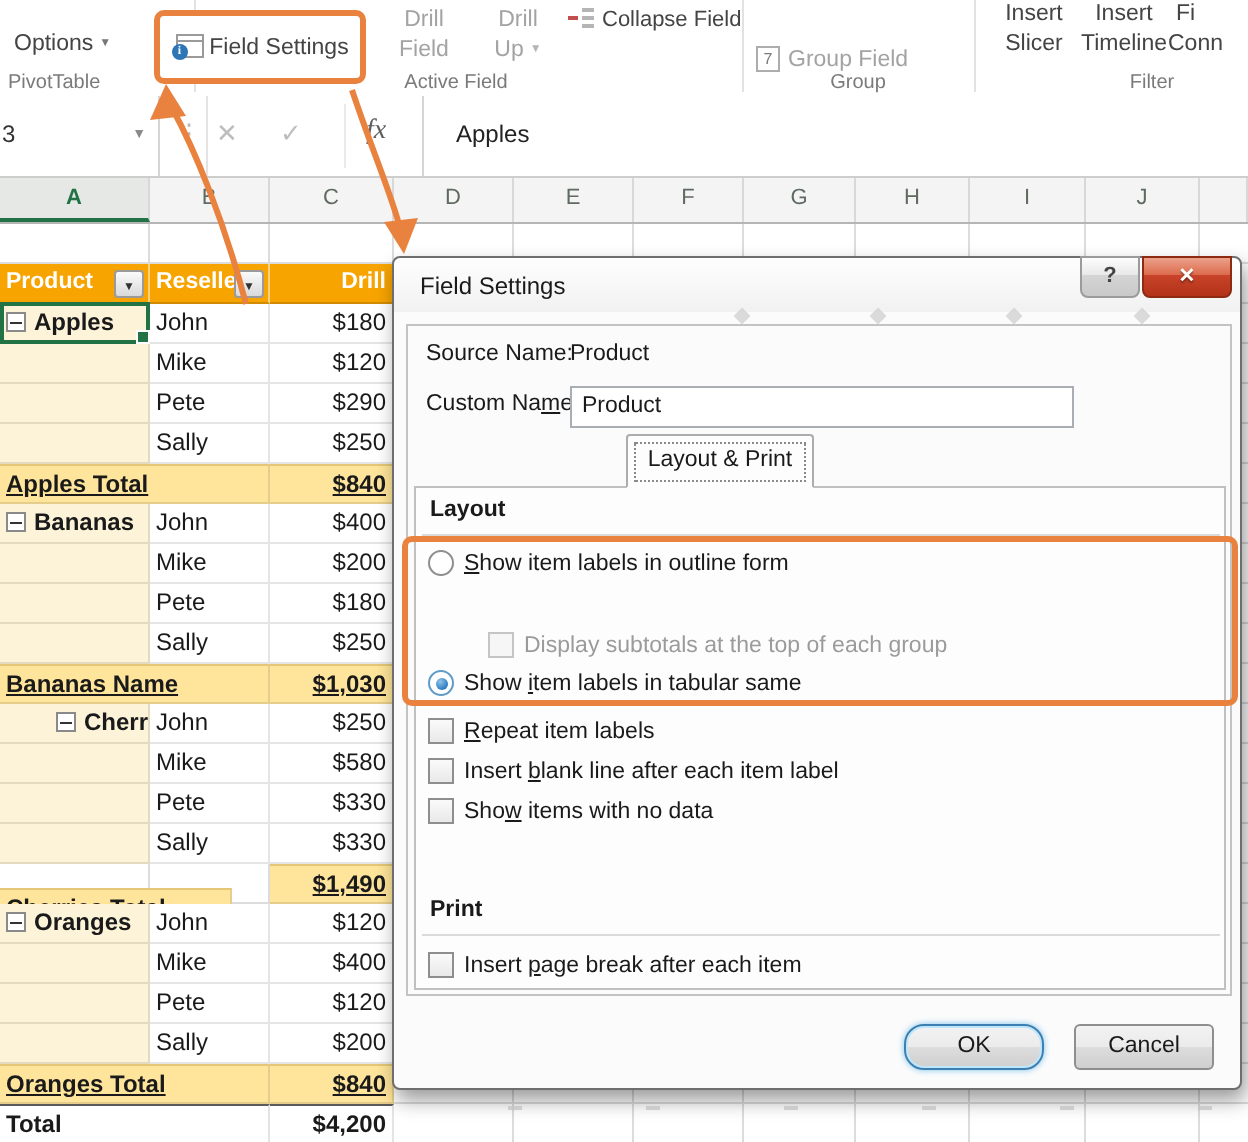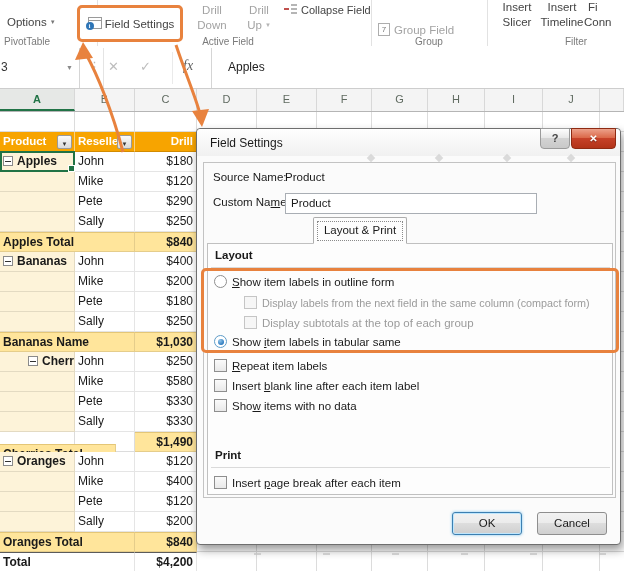--- a/index.html
+++ b/index.html
@@ -59,21 +59,21 @@
 
   
   .pivot{position:absolute;left:0;top:132px;width:198px;height:439px;z-index:5;}
   .pcell{position:absolute;height:20px;line-height:19px;font-size:12px;box-sizing:border-box;
          border-right:1px solid rgba(0,0,0,.10);border-bottom:1px solid rgba(0,0,0,.10);
          padding:0 3px;white-space:nowrap;overflow:hidden;color:#1A1A1A;background:#fff;}
   .phead{background:var(--pivot-header-gold);color:#fff;font-weight:bold;font-size:11.5px;
          border-right:1px solid rgba(255,255,255,.5);border-bottom:1px solid rgba(0,0,0,.15);}
   .pitem{background:var(--pivot-item-cream);}
   .pval{text-align:right;}
-  .psub{background:var(--pivot-subtotal-gold);font-weight:bold;border-top:1px solid rgba(150,110,10,.25);}
+  .psub{background:var(--pivot-subtotal-gold);font-weight:bold;border-top:1px solid rgba(150,110,10,.25);text-decoration:underline;}
   .ptot{background:#fff;font-weight:bold;border-top:1.5px solid #5B5B5B;}
   .fbtn{position:absolute;right:2px;top:3px;width:15px;height:14px;box-sizing:border-box;border:1px solid #9A9A9A;
         border-radius:2px;background:linear-gradient(#FBFBFB,#D9D9D9);text-align:center;line-height:12px;}
   .fbtn span{font-size:6px;color:#333;}
   .mbox{display:inline-block;width:10px;height:10px;box-sizing:border-box;border:1px solid #8A8A8A;background:#fff;
         vertical-align:-1px;margin-right:4px;position:relative;}
   .selbox{position:absolute;left:0;top:19px;width:75px;height:21px;box-sizing:border-box;
           border:2px solid var(--excel-green);z-index:6;pointer-events:none;}
   .selhandle{position:absolute;right:-2px;bottom:-2px;width:5px;height:5px;background:var(--excel-green);border:1px solid #fff;}
 
@@ -112,21 +112,21 @@
   .cbx{flex:0 0 auto;width:13px;height:13px;box-sizing:border-box;border:1px solid #8E8E8E;background:linear-gradient(#FAFAFA,#E9E9E9);}
   .cbx.dis{border-color:#C5C5C5;background:#F6F6F6;}
   .rdo{flex:0 0 auto;width:13px;height:13px;box-sizing:border-box;border:1px solid #8E8E8E;border-radius:50%;
        background:#fff;position:relative;}
   .rdo.on{border-color:#5E9CC8;}
   .rdo.on i{position:absolute;left:2.5px;top:2.5px;width:6px;height:6px;border-radius:50%;
             background:radial-gradient(circle at 35% 30%,#8FC3E8,#2F7CC0 70%,#1E5E99);}
   .dbtn{position:absolute;width:70px;height:23px;box-sizing:border-box;border:1px solid #8E8E8E;border-radius:3px;
         background:linear-gradient(#F2F2F2,#EBEBEB 50%,#DDDDDD 50%,#CFCFCF);
         font-size:11.5px;text-align:center;line-height:21px;color:#1A1A1A;}
-  .dbtn.def{border-color:var(--default-button-blue);box-shadow:inset 0 0 0 1px #BEE6FD,0 0 3px rgba(90,180,232,.8);}
+  .dbtn.def{border-color:var(--default-button-blue);box-shadow:inset 0 0 0 1px #BEE6FD,0 0 3px rgba(90,180,232,.8);border-radius:10px;}
 
   
   .arrows{position:absolute;left:0;top:0;z-index:40;pointer-events:none;}
   .dot{position:absolute;width:6px;height:6px;background:#CFCFCF;opacity:.75;transform:rotate(45deg);z-index:30;pointer-events:none;}
   .dash{position:absolute;width:7px;height:2px;background:#C4C4C4;opacity:.8;z-index:30;pointer-events:none;}
 </style>
 </head>
 <body>
 
 <div class="stage">
@@ -141,21 +141,21 @@
     <div class="fs-btn">
       <span class="fs-icon">
         <span class="tbl"></span>
           <span class="info">i</span>
       </span>
       <span class="rb-text">Field Settings</span>
     </div>
 
     <div class="two-line rb-text rb-gray" style="left:189px;top:3px;width:46px;">
       <span>Drill</span><br>
-      <span>Down</span>
+      <span>Field</span>
     </div>
     <div class="two-line rb-text rb-gray" style="left:239px;top:3px;width:40px;">
       <span>Drill</span><br>
       <span>Up</span><span class="caret caret-gray">▼</span>
     </div>
     <div class="grouplabel" style="left:170px;width:116px;">Active Field</div>
 
     <div class="cf-btn">
       <span class="cf-icon">
           <i class="l1"></i>
@@ -318,24 +318,20 @@
 
     <span class="caption" style="left:18px;top:120px;">Layout</span>
     <div class="hline" style="left:14px;top:138px;width:399px;"></div>
 
     <div class="hl-orange"></div>
 
     <div class="drow" style="left:17px;top:145px;">
       <span class="rdo"></span>
       <span class="dlbl"><span></span><span class="u">S</span><span>how item labels in outline form</span></span>
     </div>
-    <div class="drow" style="left:47px;top:166px;">
-      <span class="cbx dis"></span>
-      <span class="dlbl small dis">Display labels from the next field in the same column (compact form)</span>
-    </div>
     <div class="drow" style="left:47px;top:186px;">
       <span class="cbx dis"></span>
       <span class="dlbl dis">Display subtotals at the top of each group</span>
     </div>
     <div class="drow" style="left:17px;top:205px;">
       <span class="rdo on">
           <i></i>
         </span>
       <span class="dlbl"><span>Show </span><span class="u">i</span><span>tem labels in tabular same</span></span>
     </div>

